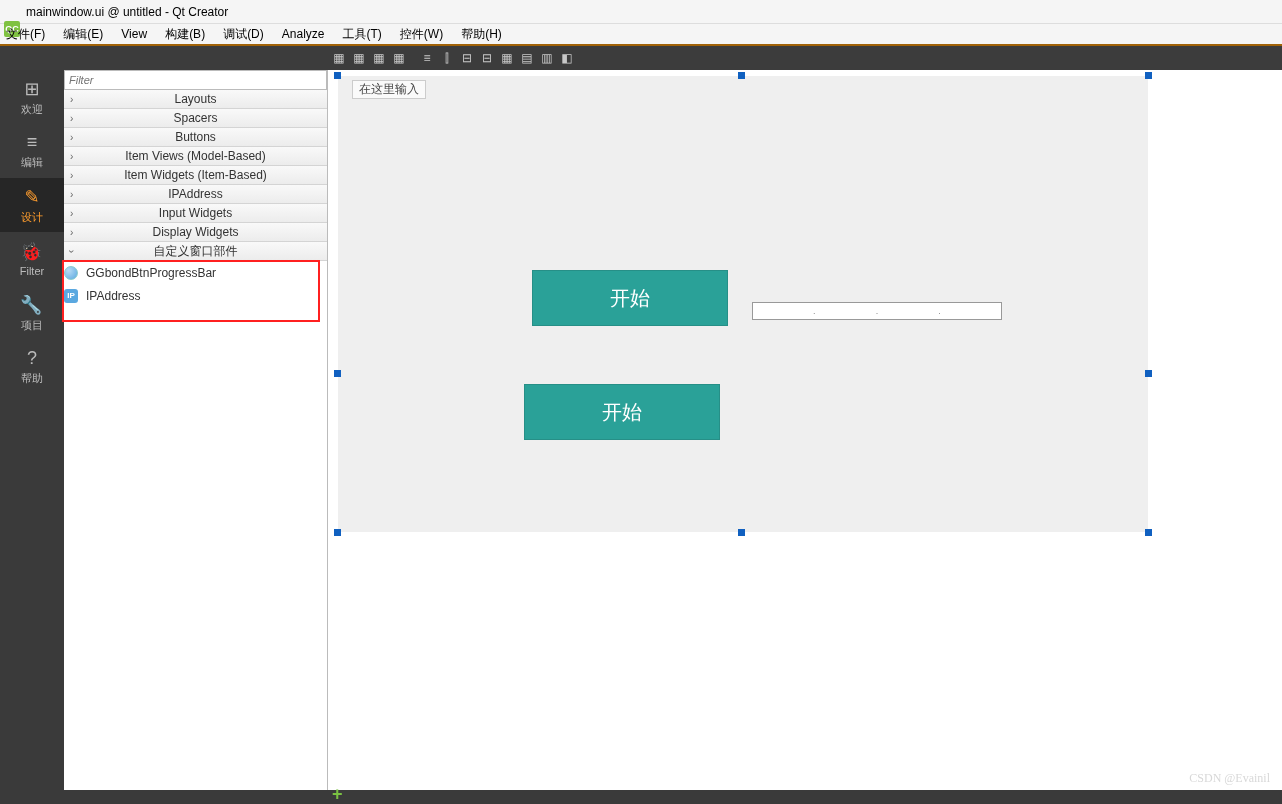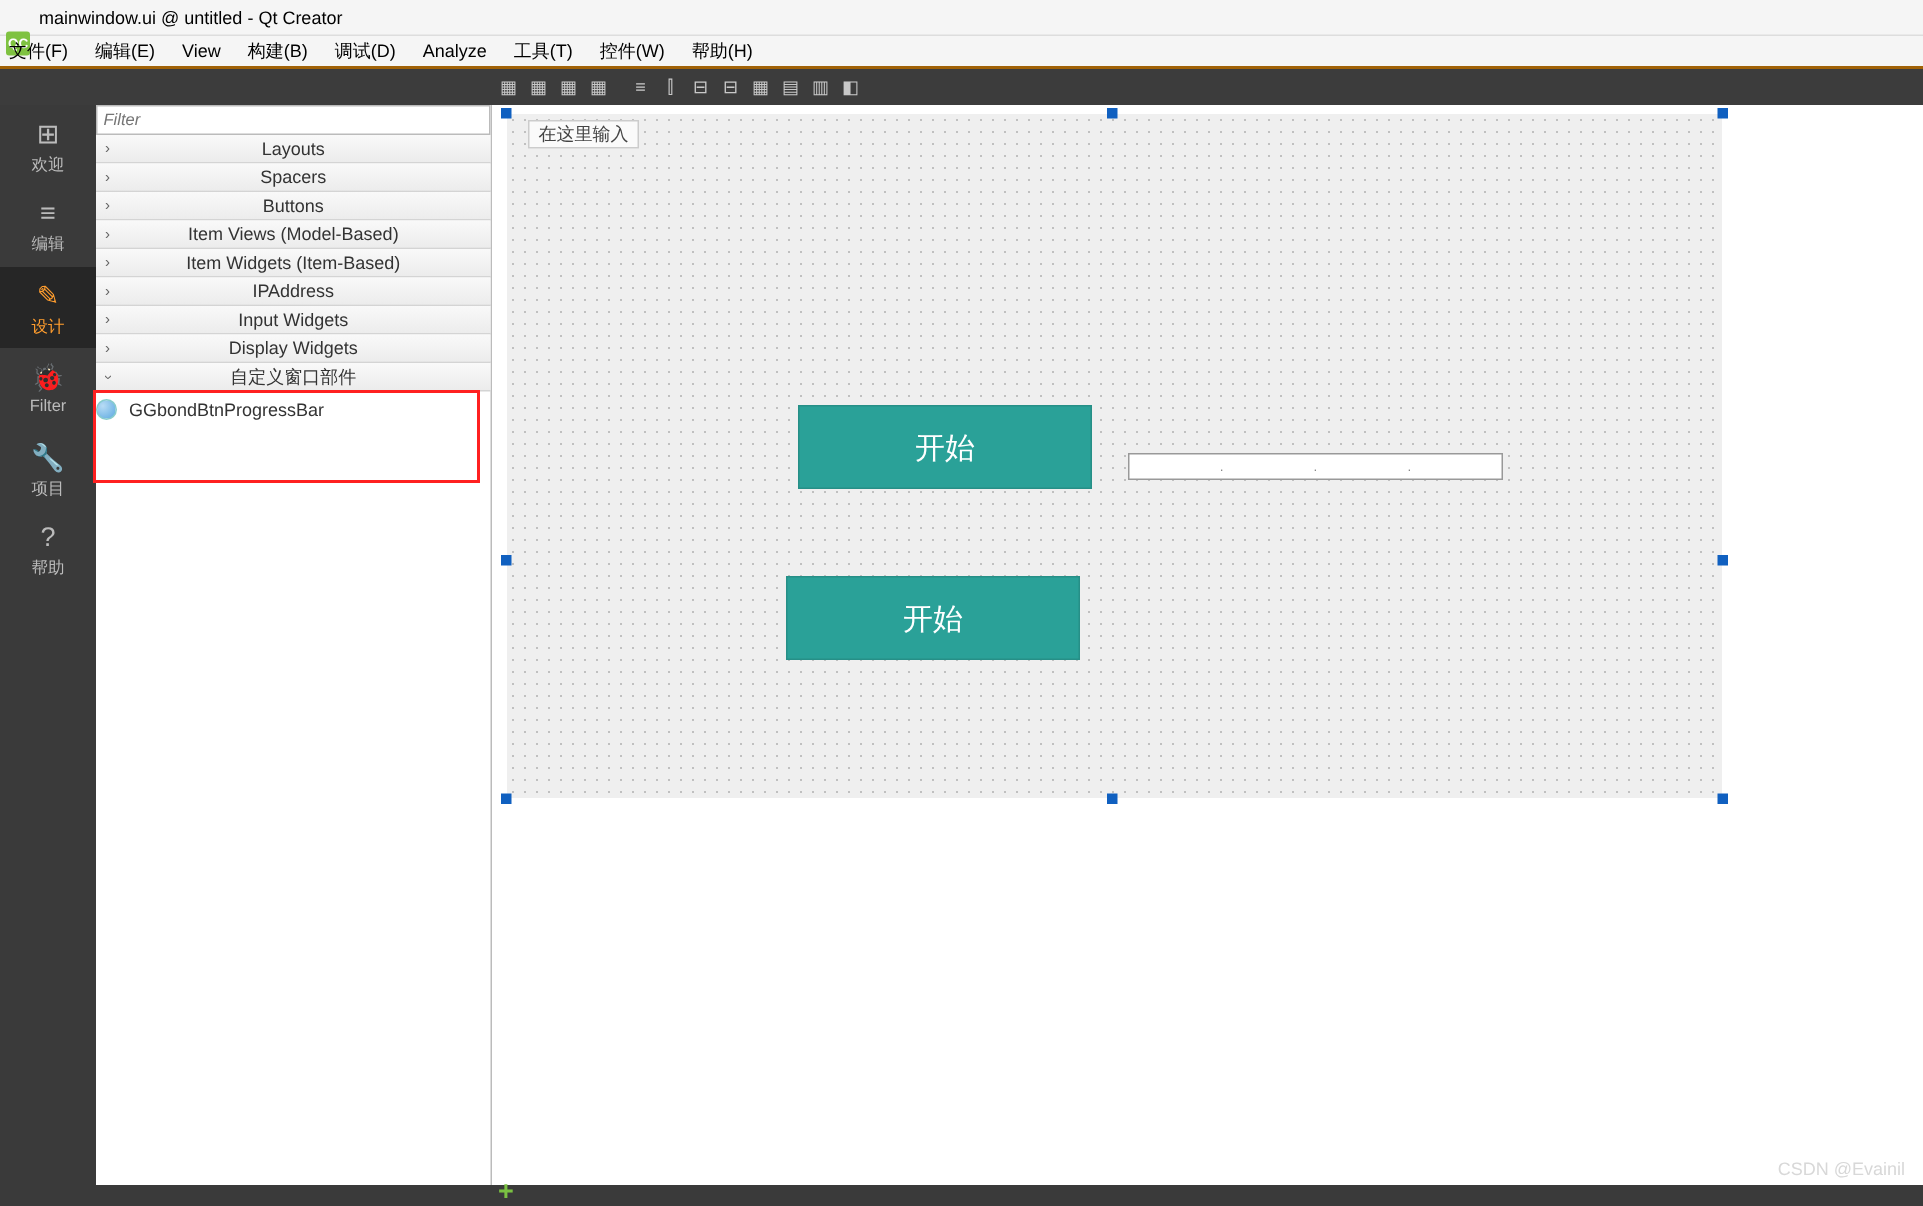--- a/index.html
+++ b/index.html
@@ -35,21 +35,21 @@
 .w-icon.ip { background:#5aa8e0; border-radius:3px; color:#fff; font-size:8px; font-weight:bold; display:flex; align-items:center; justify-content:center; }
 .hl-box { position:absolute; border:2px solid #ff2020; pointer-events:none; }
 .canvas-wrap { flex:1; background:#fff; position:relative; overflow:hidden; }
 .canvas { position:absolute; left:10px; top:6px; width:810px; height:456px; background:#efefef; background-image:radial-gradient(circle,#c0c0c0 0.5px,transparent 0.5px); background-size:8px 8px; }
 .handle { width:7px; height:7px; background:#1060c0; position:absolute; }
 .menu-prompt { position:absolute; left:14px; top:4px; background:#fafafa; border:1px solid #ccc; padding:0 6px; font-size:12px; color:#444; }
 .btn-teal { position:absolute; width:196px; height:56px; background:#2aa198; color:#fff; font-size:20px; font-family:Liberation Mono, monospace; display:flex; align-items:center; justify-content:center; border:1px solid #268f87; }
 .ip-input { position:absolute; width:250px; height:18px; background:#fff; border:1px solid #999; display:flex; align-items:center; justify-content:space-evenly; font-size:9px; color:#888; }
 .statusbar { position:absolute; bottom:0; left:0; right:0; height:14px; background:#3a3a3a; }
 .plus-ico { position:absolute; left:332px; bottom:-1px; color:#7ac142; font-size:18px; font-weight:bold; }
-.watermark { position:absolute; right:12px; bottom:18px; color:#d8d8d8; font-size:12px; font-family:Liberation Sans, sans-serif; }
+.watermark { position:absolute; right:12px; bottom:18px; color:#d8d8d8; font-size:12px; font-family:Liberation Serif, serif; }
 </style>
 </head>
 <body>
 
 <div class="titlebar">
   <div class="qc-logo">QC</div>
   <span>mainwindow.ui @ untitled - Qt Creator</span>
 </div>
 
 <div class="menubar">
@@ -156,20 +156,24 @@
         </div>
       <div class="cat open">
           <span class="chev">›</span>
           <span>自定义窗口部件</span>
         </div>
       <div class="cat-items">
         <div class="w-item">
           <div class="w-icon blue"></div>
           <span>GGbondBtnProgressBar</span>
         </div>
+        <div class="w-item">
+          <div class="w-icon ip">IP</div>
+          <span>IPAddress</span>
+        </div>
       </div>
     </div>
 
     <div class="hl-box" style="left:-2px; top:190px; width:258px; height:62px;"></div>
   </div>
 
   <div class="canvas-wrap">
     <div class="canvas">
 
       <div class="handle" style="left:-4px; top:-4px;"></div>

